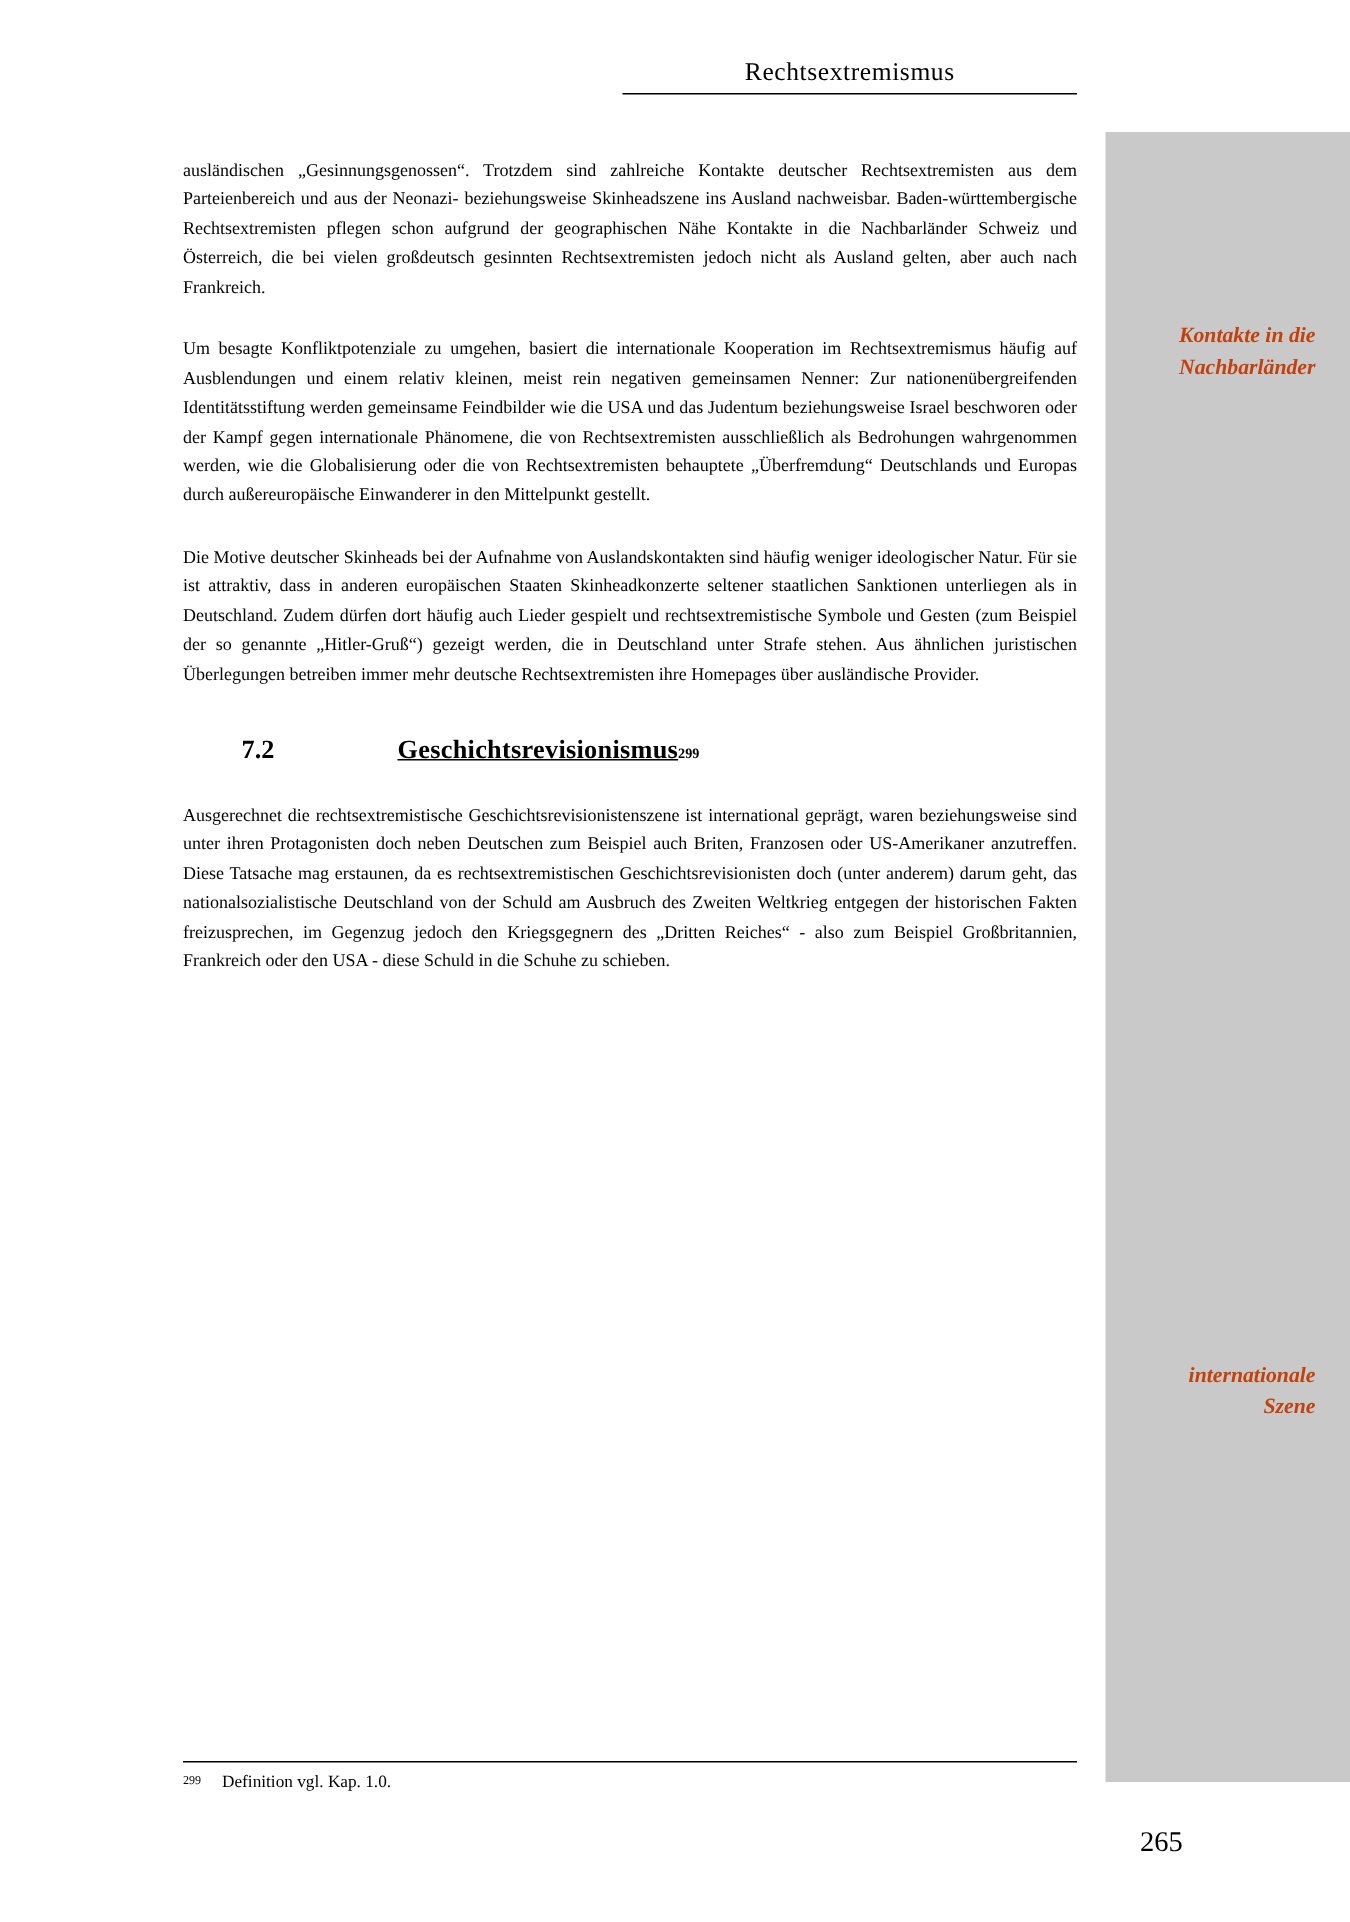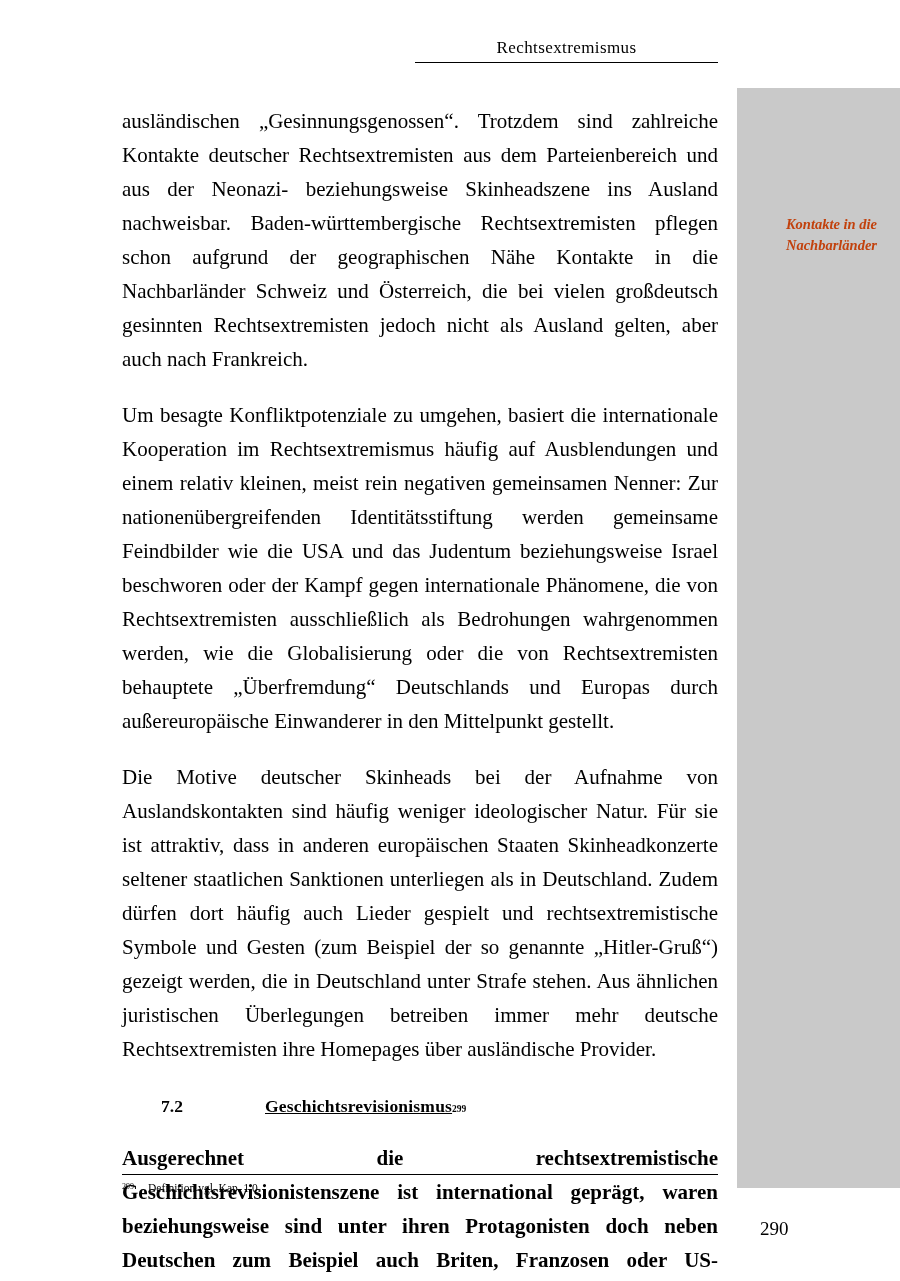--- a/index.html
+++ b/index.html
@@ -62,27 +62,27 @@
   
   .content {
     position: absolute;
     left: 122px;
     top: 104px;
     width: 596px;
   }
 
   p.body {
     margin: 0 0 22px 0;
-    font-size: 21px;
+    font-size: 12px;
     line-height: 1.62;
     text-align: justify;
     text-justify: inter-word;
     hyphens: manual;
   }
-  p.body:last-child { margin-bottom: 0; font-weight: bold; }
+  p.body:last-child { margin-bottom: 0; }
 
   .section-head {
     display: flex;
     align-items: baseline;
     margin: 30px 0 24px 0;
     font-weight: bold;
     font-size: 17.5px;
   }
   .section-num {
     width: 104px;
@@ -136,20 +136,21 @@
 </head>
 <body>
 
 <div class="page">
 
   <div class="margin-col"></div>
 
   <div class="runhead">Rechtsextremismus</div>
 
   <div class="margin-note margin-note-1">Kontakte in die<br>Nachbarländer</div>
+  <div class="margin-note margin-note-2">internationale<br>Szene</div>
 
   <div class="content">
 
     <p class="body">ausländischen „Gesinnungsgenossen“. Trotzdem sind zahlreiche Kontakte deutscher Rechtsextremisten aus dem Parteienbereich und aus der Neonazi- beziehungsweise Skinheadszene ins Ausland nachweisbar. Baden-württembergische Rechtsextremisten pflegen schon aufgrund der geographischen Nähe Kontakte in die Nachbarländer Schweiz und Österreich, die bei vielen großdeutsch gesinnten Rechtsextremisten jedoch nicht als Ausland gelten, aber auch nach Frankreich.</p>
     <p class="body">Um besagte Konfliktpotenziale zu umgehen, basiert die internationale Kooperation im Rechtsextremismus häufig auf Ausblendungen und einem relativ kleinen, meist rein negativen gemeinsamen Nenner: Zur nationenübergreifenden Identitätsstiftung werden gemeinsame Feindbilder wie die USA und das Judentum beziehungsweise Israel beschworen oder der Kampf gegen internationale Phänomene, die von Rechtsextremisten ausschließlich als Bedrohungen wahrgenommen werden, wie die Globalisierung oder die von Rechtsextremisten behauptete „Überfremdung“ Deutschlands und Europas durch außereuropäische Einwanderer in den Mittelpunkt gestellt.</p>
     <p class="body">Die Motive deutscher Skinheads bei der Aufnahme von Auslandskontakten sind häufig weniger ideologischer Natur. Für sie ist attraktiv, dass in anderen europäischen Staaten Skinheadkonzerte seltener staatlichen Sanktionen unterliegen als in Deutschland. Zudem dürfen dort häufig auch Lieder gespielt und rechtsextremistische Symbole und Gesten (zum Beispiel der so genannte „Hitler-Gruß“) gezeigt werden, die in Deutschland unter Strafe stehen. Aus ähnlichen juristischen Überlegungen betreiben immer mehr deutsche Rechtsextremisten ihre Homepages über ausländische Provider.</p>
 
     <div class="section-head">
       <span class="section-num">7.2</span>
       <span class="section-title">Geschichtsrevisionismus</span>
@@ -159,15 +160,15 @@
     <p class="body">Ausgerechnet die rechtsextremistische Geschichtsrevisionistenszene ist international geprägt, waren beziehungsweise sind unter ihren Protagonisten doch neben Deutschen zum Beispiel auch Briten, Franzosen oder US-Amerikaner anzutreffen. Diese Tatsache mag erstaunen, da es rechtsextremistischen Geschichtsrevisionisten doch (unter anderem) darum geht, das nationalsozialistische Deutschland von der Schuld am Ausbruch des Zweiten Weltkrieg entgegen der historischen Fakten freizusprechen, im Gegenzug jedoch den Kriegsgegnern des „Dritten Reiches“ - also zum Beispiel Großbritannien, Frankreich oder den USA - diese Schuld in die Schuhe zu schieben.</p>
 
   </div>
 
   <div class="footnote-rule"></div>
   <div class="footnote">
     <span class="footnote-num">299</span>
     <span>Definition vgl. Kap. 1.0.</span>
   </div>
 
-  <div class="folio">290</div>
+  <div class="folio">265</div>
 
 </div>
 
 </body></html>

